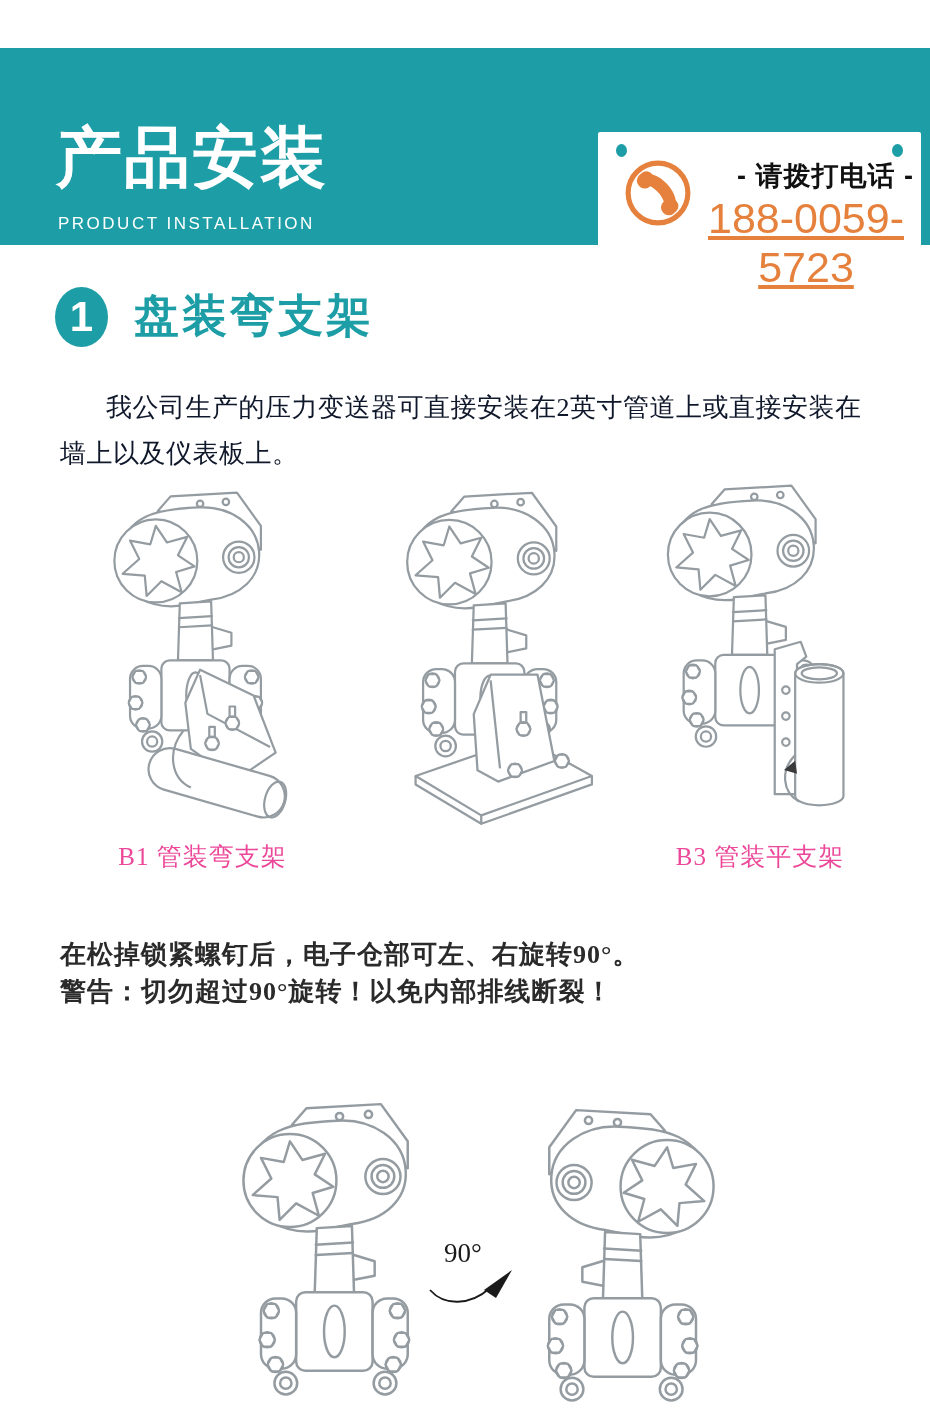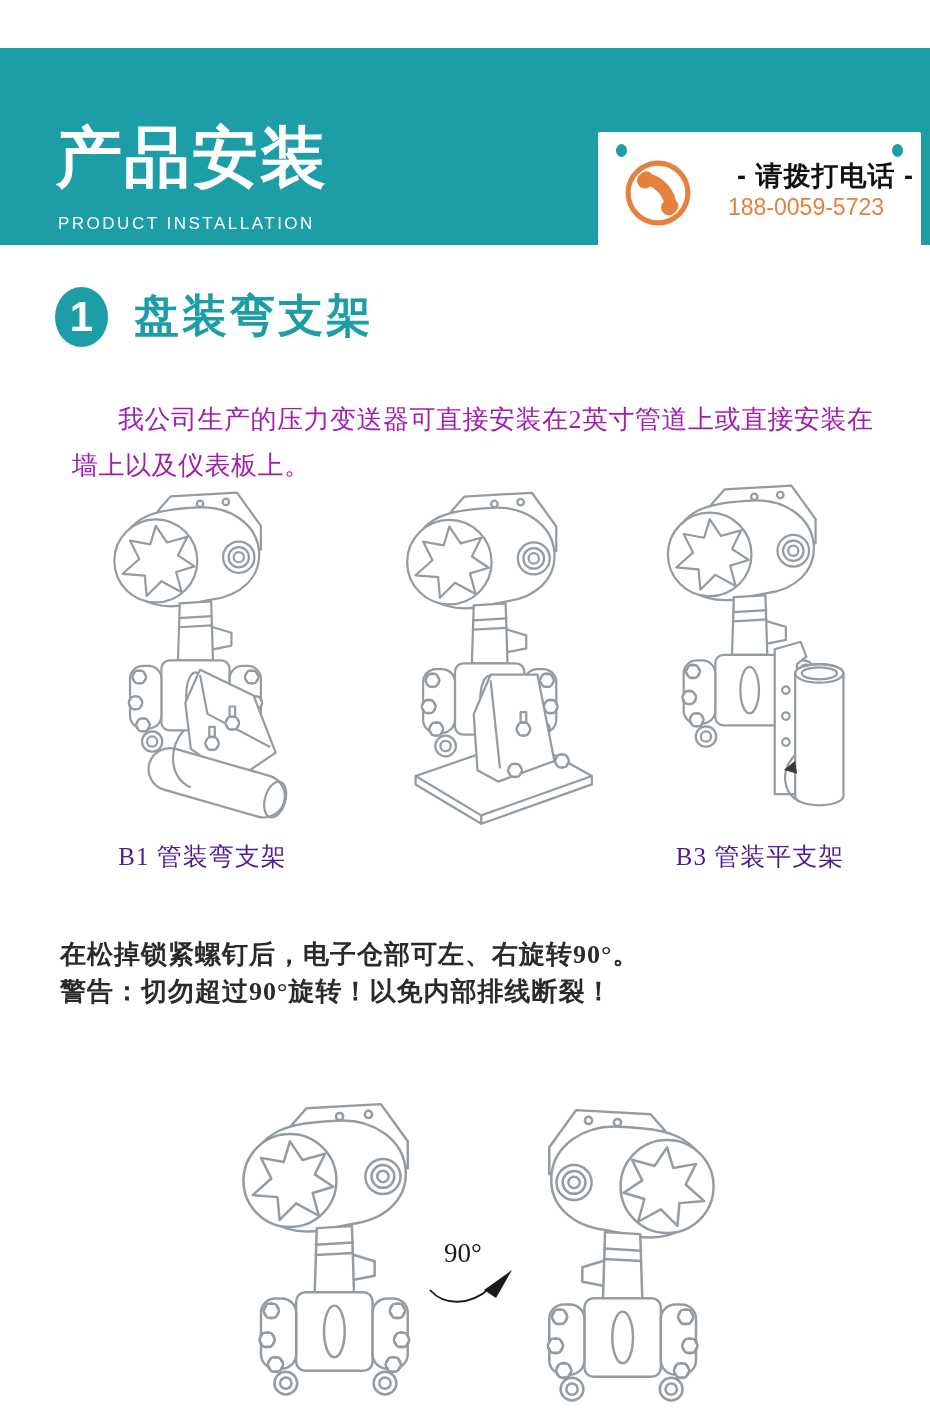--- a/index.html
+++ b/index.html
@@ -12,37 +12,37 @@
   .subtitle{position:absolute;left:58px;top:166px;font-size:17px;font-weight:400;color:#ffffff;
             letter-spacing:2.5px;}
   .phone-card{position:absolute;left:598px;top:84px;width:323px;height:124px;background:#ffffff;
               border-radius:2px;}
   .pin-dot{position:absolute;width:11px;height:13px;border-radius:50%;background:#1d9ea6;top:12px;}
   .pin-dot.l{left:18px;} .pin-dot.r{right:18px;}
   .phone-icon{position:absolute;left:26px;top:27px;width:68px;height:68px;}
   .phone-label{position:absolute;left:102px;top:26px;width:214px;text-align:right;
                font-size:27px;font-weight:700;color:#111111;letter-spacing:1px;}
   .phone-number{position:absolute;left:98px;top:62px;width:220px;text-align:center;
-                font-size:23px;font-weight:500;color:#e5813c;letter-spacing:0;}
+                font-size:43px;font-weight:500;color:#e5813c;letter-spacing:0;text-decoration:underline;}
   
   .num-badge{position:absolute;left:55px;top:287px;width:53px;height:60px;border-radius:50%;
              background:#1d9ea6;color:#ffffff;font-size:42px;font-weight:800;
              display:flex;align-items:center;justify-content:center;}
   .sec-heading{position:absolute;left:134px;top:291px;font-size:45px;font-weight:800;
                color:#1d9ea6;letter-spacing:3px;line-height:1.1;margin:0;}
   
   .cjk{font-family:"Liberation Serif","DejaVu Serif",serif;}
   .intro{position:absolute;left:60px;top:385px;width:815px;font-size:26px;line-height:46px;
-         color:#a21caf;text-indent:46px;letter-spacing:0.5px;margin:12px;}
+         color:#0f172a;text-indent:46px;letter-spacing:0.5px;margin:0;}
   .note{position:absolute;left:60px;top:936px;width:800px;font-size:26px;line-height:37px;
         color:#2a2a2a;letter-spacing:1px;font-weight:bold;}
   
   .fig{position:absolute;}
   .fig svg{display:block;}
-  .fig-label{position:absolute;top:840px;height:32px;font-size:25px;color:#4c1d95;
+  .fig-label{position:absolute;top:840px;height:32px;font-size:25px;color:#ec4899;
              text-align:center;letter-spacing:1px;}
   .lab1{left:95px;width:215px;} .lab2{left:390px;width:240px;} .lab3{left:645px;width:230px;}
   .angle-label{position:absolute;left:444px;top:1238px;font-size:27px;color:#1a1a1a;}
   .rot-arrow{position:absolute;left:424px;top:1262px;width:96px;height:44px;}
   .defs-holder{position:absolute;width:0;height:0;overflow:hidden;}
 </style>
 </head>
 <body>
 
 <div class="page">

